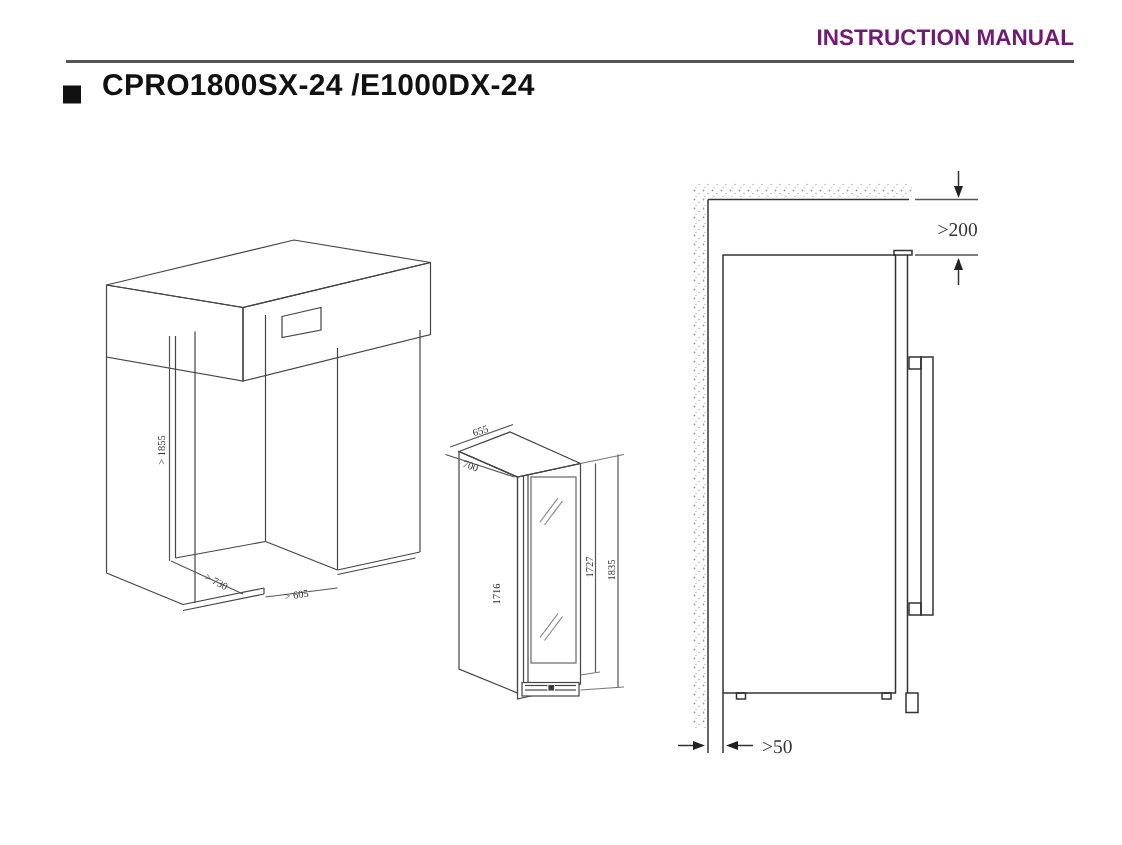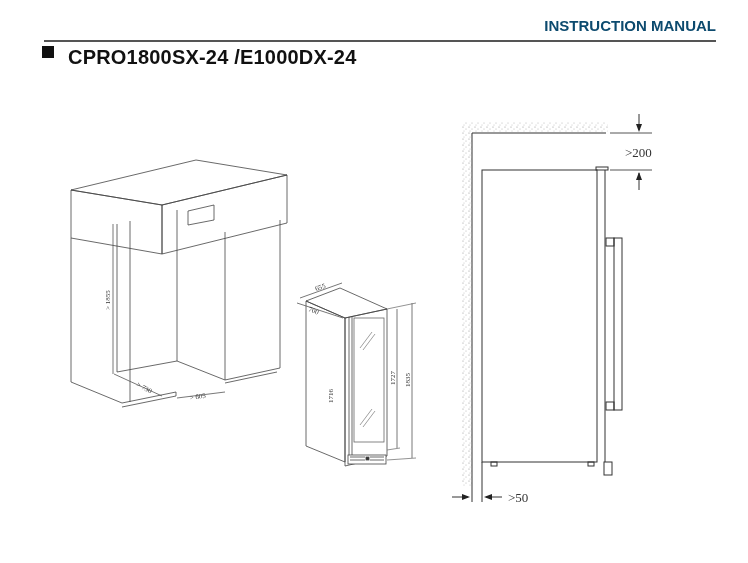--- a/index.html
+++ b/index.html
@@ -1,19 +1,19 @@
 <!DOCTYPE html>
 <html><head>
 <meta charset="utf-8">
 <style>
   html, body { margin:0; padding:0; background:#ffffff; }
   body { width:748px; height:563px; position:relative; overflow:hidden; font-family:"Liberation Sans", sans-serif; color:#111; }
-  .header-title { position:absolute; right:32px; top:17px; font-family:"Liberation Sans", sans-serif; font-weight:bold; font-size:15px; letter-spacing:0px; color:#0c4a6e; }
+  .header-title { position:absolute; right:32px; top:17px; font-family:"Liberation Sans", sans-serif; font-weight:bold; font-size:15px; letter-spacing:0px; color:#701a75; }
   .header-rule { position:absolute; left:44px; top:40px; width:672px; height:2px; background:#555; }
-  .model-row { position:absolute; left:42px; top:46px; display:flex; align-items:flex-start; }
+  .model-row { position:absolute; left:42px; top:46px; display:flex; align-items:flex-end; }
   .model-bullet { width:12px; height:12px; background:#111; margin-right:14px; }
   .model-title { font-family:"Liberation Sans", sans-serif; font-weight:bold; font-size:20px; color:#111; letter-spacing:0.2px; }
   svg.drawing { position:absolute; left:0; top:0; }
   .dim { font-family:"Liberation Serif", serif; fill:#333; }
 </style>
 </head>
 <body>
 
 <div class="header-title">INSTRUCTION MANUAL</div>
 <div class="header-rule"></div>

